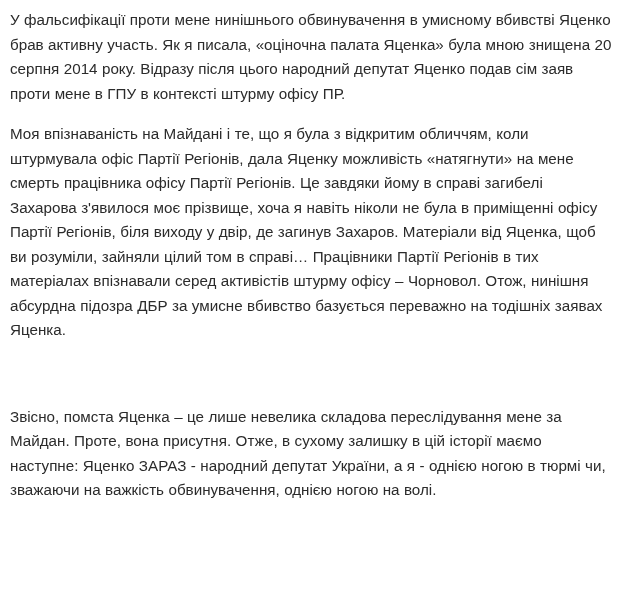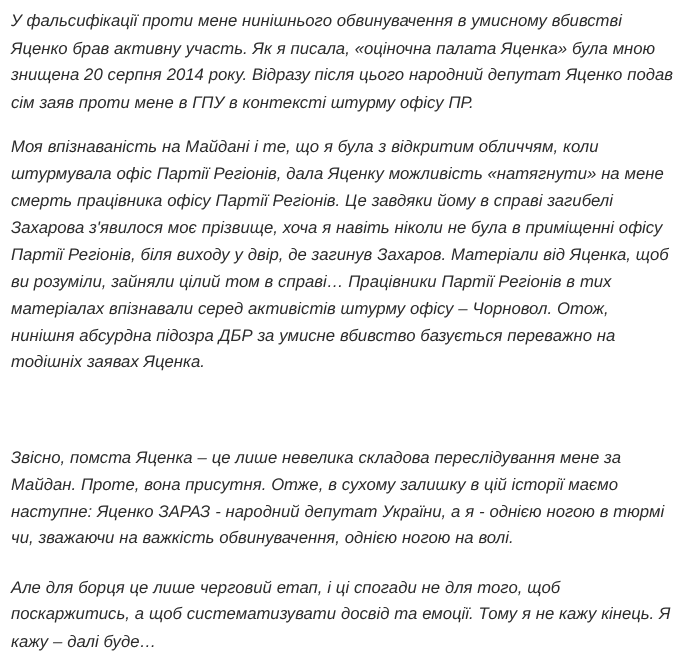--- a/index.html
+++ b/index.html
@@ -9,21 +9,20 @@
   body {
     width: 622px;
     min-height: 601px;
     background: #ffffff;
     font-family: "Liberation Sans", sans-serif;
   }
   .article {
     width: 622px;
     box-sizing: border-box;
     padding: 8px 10px 6px 10px;
-    font-style: italic;
   }
   .para {
     margin: 0 0 16px 0;
     font-size: 15.2px;
     line-height: 24.5px;
     color: #2b2b2b;
     text-align: left;
     word-spacing: 0.2px;
   }
   .para.tight {
@@ -35,14 +34,13 @@
   }
 </style>
 </head>
 <body>
 
 <div class="article">
   <p class="para">У фальсифікації проти мене нинішнього обвинувачення в умисному вбивстві Яценко брав активну участь. Як я писала, «оціночна палата Яценка» була мною знищена 20 серпня 2014 року. Відразу після цього народний депутат Яценко подав сім заяв проти мене в ГПУ в контексті штурму офісу ПР.</p>
   <p class="para">Моя впізнаваність на Майдані і те, що я була з відкритим обличчям, коли штурмувала офіс Партії Регіонів, дала Яценку можливість «натягнути» на мене смерть працівника офісу Партії Регіонів. Це завдяки йому в справі загибелі Захарова з'явилося моє прізвище, хоча я навіть ніколи не була в приміщенні офісу Партії Регіонів, біля виходу у двір, де загинув Захаров. Матеріали від Яценка, щоб ви розуміли, зайняли цілий том в справі… Працівники Партії Регіонів в тих матеріалах впізнавали серед активістів штурму офісу – Чорновол. Отож, нинішня абсурдна підозра ДБР за умисне вбивство базується переважно на тодішніх заявах Яценка.</p>
   <div class="spacer"></div>
   <p class="para tight">Звісно, помста Яценка – це лише невелика складова переслідування мене за Майдан. Проте, вона присутня. Отже, в сухому залишку в цій історії маємо наступне: Яценко ЗАРАЗ - народний депутат України, а я - однією ногою в тюрмі чи, зважаючи на важкість обвинувачення, однією ногою на волі.</p>
-  <p class="para tight">Але для борця це лише черговий етап, і ці спогади не для того, щоб поскаржитись, а щоб систематизувати досвід та емоції. Тому я не кажу кінець. Я кажу – далі буде…</p>
 </div>
 
 </body></html>

